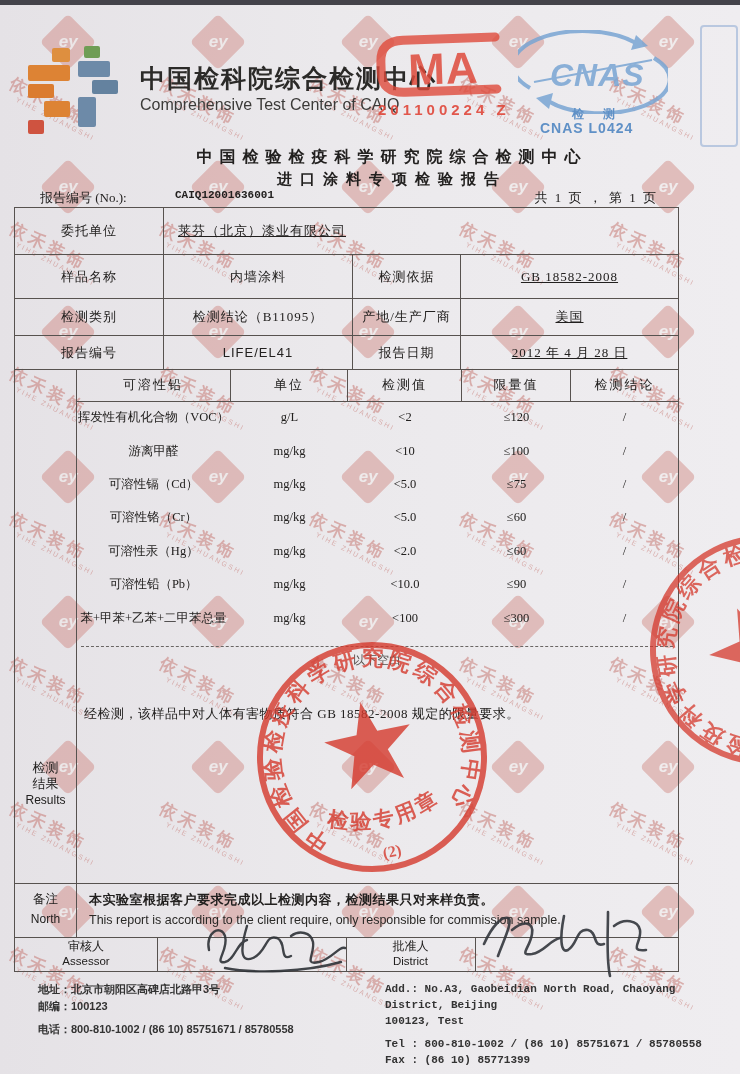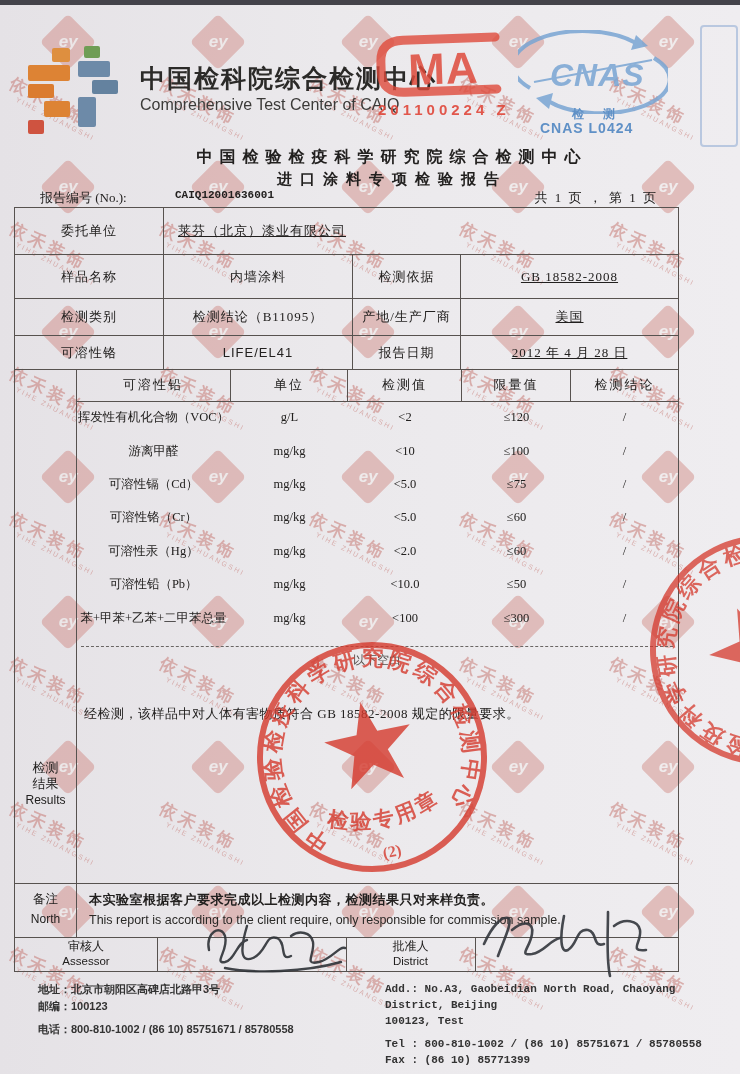--- a/index.html
+++ b/index.html
@@ -407,21 +407,21 @@
       <div class="icell">委托单位</div>
       <div class="icell span3 left last">莱芬（北京）漆业有限公司</div>
       <div class="icell">样品名称</div>
       <div class="icell">内墙涂料</div>
       <div class="icell">检测依据</div>
       <div class="icell last">GB 18582-2008</div>
       <div class="icell">检测类别</div>
       <div class="icell">检测结论（B11095）</div>
       <div class="icell">产地/生产厂商</div>
       <div class="icell last">美国</div>
-      <div class="icell" style="border-bottom:none">可溶性铬</div>
+      <div class="icell" style="border-bottom:none">报告编号</div>
       <div class="icell" style="border-bottom:none;font-family:'Liberation Sans',sans-serif">LIFE/EL41</div>
       <div class="icell" style="border-bottom:none">报告日期</div>
       <div class="icell last" style="border-bottom:none">2012 年 4 月 28 日</div>
     </div>
 
     <div class="hline" style="top:161px"></div>
     <div class="vline" id="res-col-divider"></div>
 
     <div id="res-head">
       <div class="rh">可溶性铅</div>
@@ -458,21 +458,21 @@
 
   <div class="rc">可溶性汞（Hg）</div>
   <div class="rc">mg/kg</div>
   <div class="rc">&lt;2.0</div>
   <div class="rc">≤60</div>
   <div class="rc">/</div>
 
   <div class="rc">可溶性铅（Pb）</div>
   <div class="rc">mg/kg</div>
   <div class="rc">&lt;10.0</div>
-  <div class="rc">≤50</div>
+  <div class="rc">≤90</div>
   <div class="rc">/</div>
 
   <div class="rc">苯+甲苯+乙苯+二甲苯总量</div>
   <div class="rc">mg/kg</div>
   <div class="rc">&lt;100</div>
   <div class="rc">≤300</div>
   <div class="rc">/</div>
 </div>
 
     <div id="section-label">

